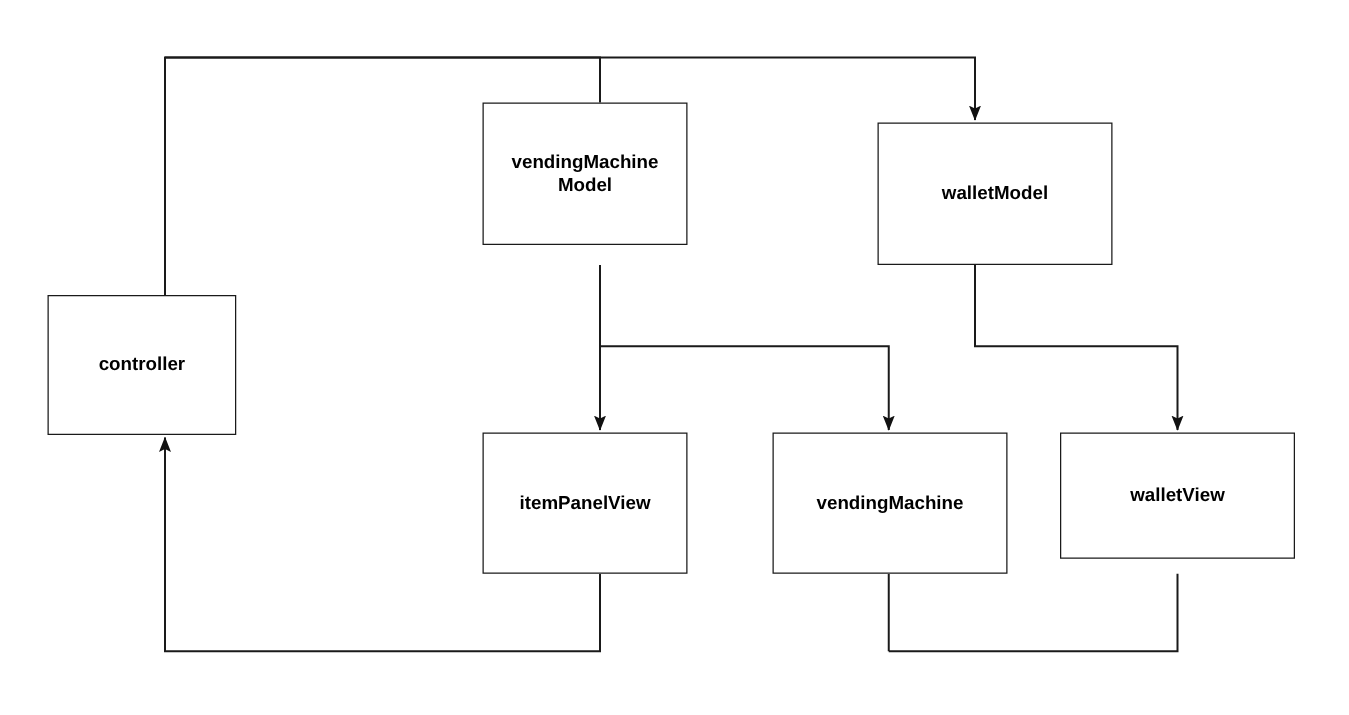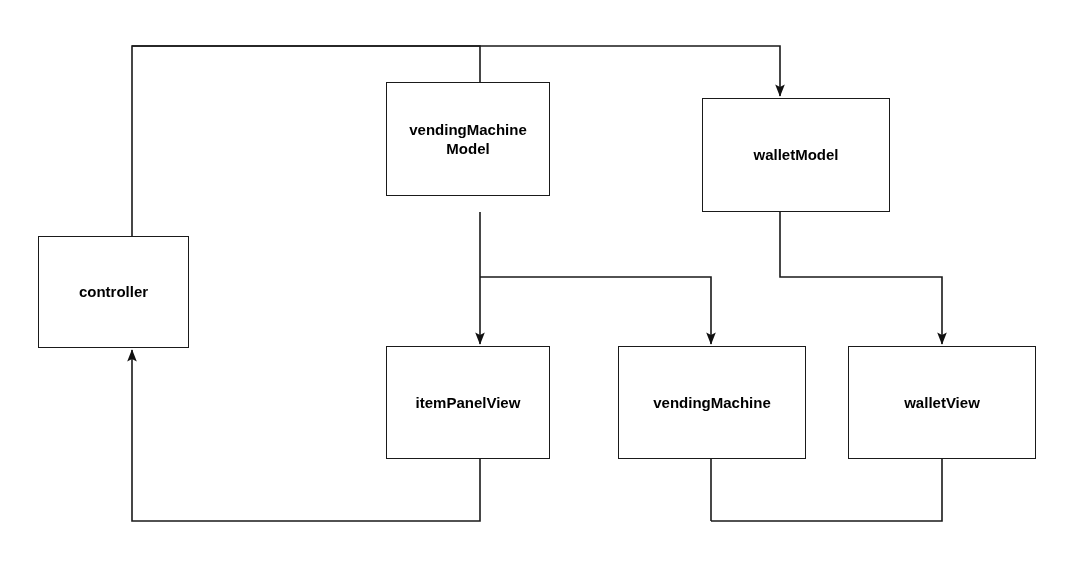--- a/index.html
+++ b/index.html
@@ -84,17 +84,17 @@
   </div>
 
   <div class="node" style="left:386px;top:346px;width:164px;height:113px;">
     <span class="node-label">itemPanelView</span>
   </div>
 
   <div class="node" style="left:618px;top:346px;width:188px;height:113px;">
     <span class="node-label">vendingMachine</span>
   </div>
 
-  <div class="node" style="left:848px;top:346px;width:188px;height:113px;">
+  <div class="node" style="left:848px;top:346px;width:188px;height:101px;">
     <span class="node-label">walletView</span>
   </div>
 
 </div>
 
 </body></html>

